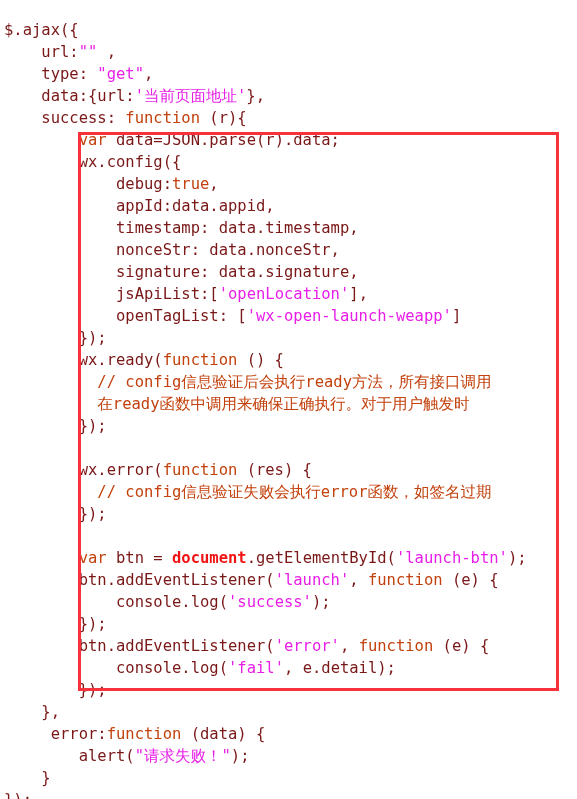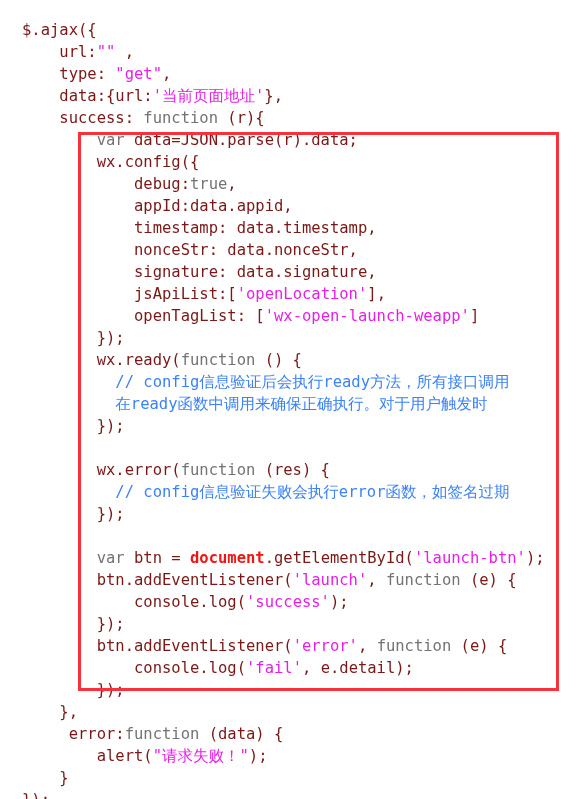--- a/index.html
+++ b/index.html
@@ -26,30 +26,30 @@
     width: 577px;
     height: 799px;
     padding: 6px 0 0 0;
     box-sizing: border-box;
   }
   .code-line {
     height: 22px;
     line-height: 22px;
     font-size: 15.5px;
     white-space: pre;
-    padding-left: 22px;
+    padding-left: 4px;
     box-sizing: border-box;
     letter-spacing: 0px;
   }
   
   .tok-plain    { color: #7a1717; }
-  .tok-kw       { color: #737373; margin-top: 16px; }
+  .tok-kw       { color: #c2410c; margin-top: 16px; }
   .tok-str      { color: #e81ee8; }
   .tok-builtin  { color: #f01414; font-weight: bold; }
-  .tok-comment  { color: #3b82f6; }
+  .tok-comment  { color: #c2410c; }
 
   
   .annotation-box {
     position: absolute;
     left: 78px;
     top: 132px;
     width: 481px;
     height: 559px;
     border: 3px solid #f7323c;
     box-sizing: border-box;

